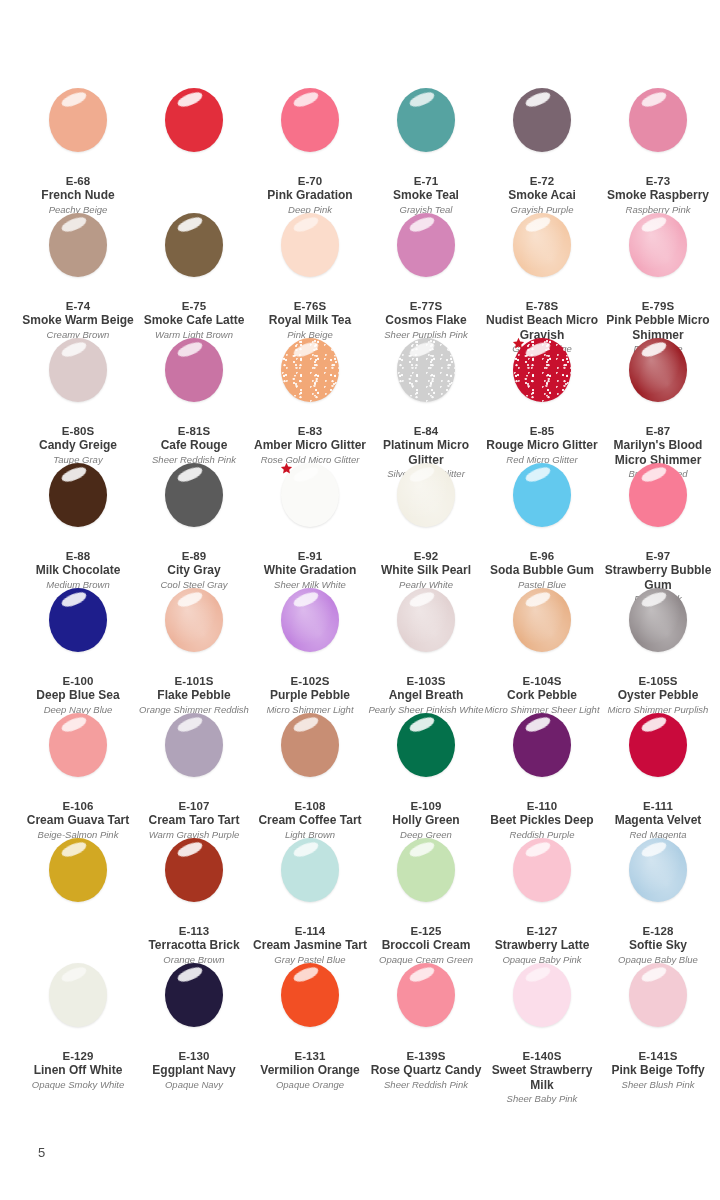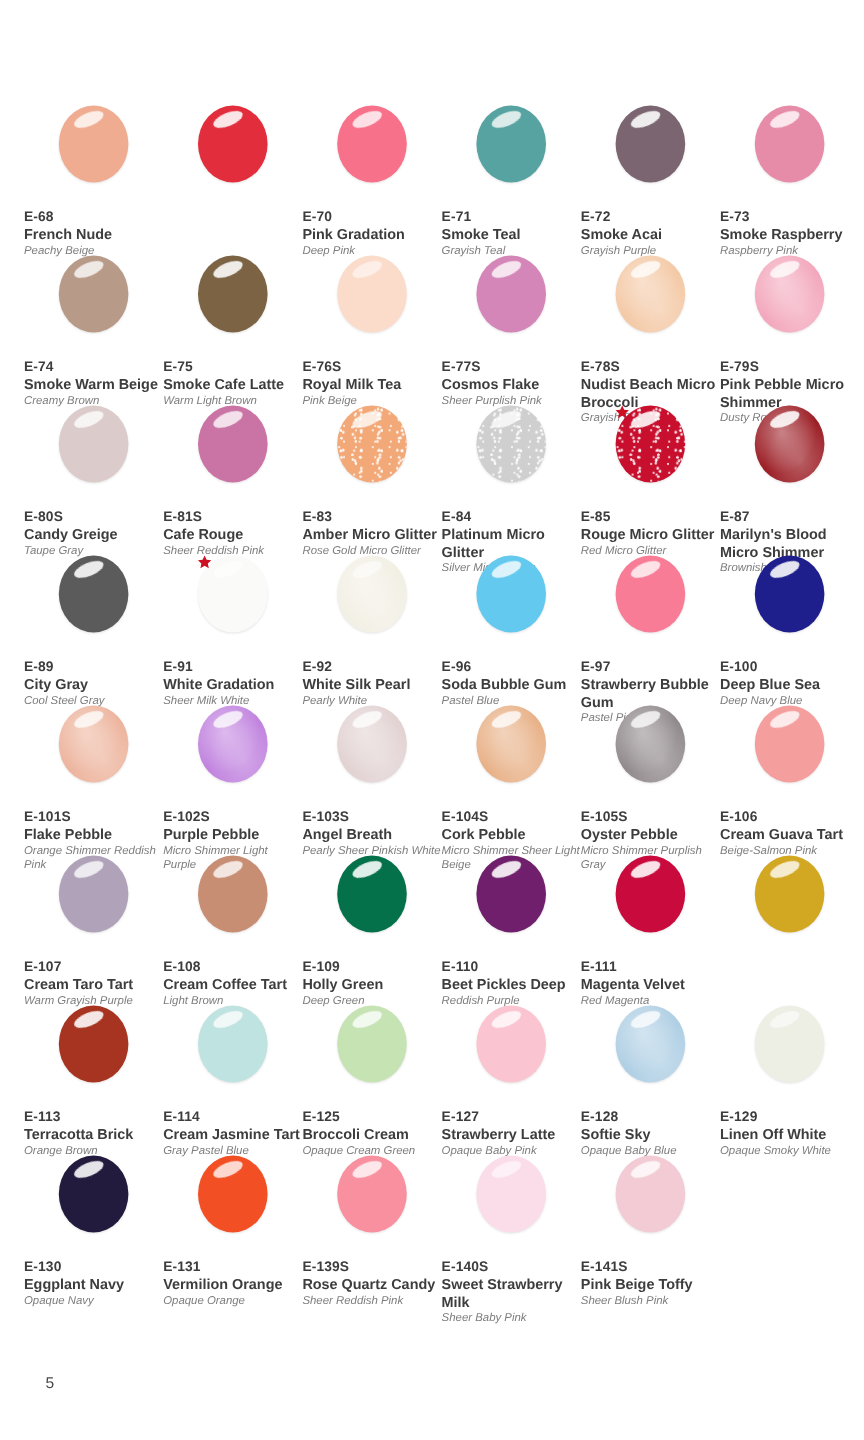--- a/index.html
+++ b/index.html
@@ -111,20 +111,21 @@
     position: absolute;
     top: -1px;
     left: 1px;
     width: 13px;
     height: 13px;
     z-index: 4;
   }
 
   .labels {
     margin-top: 22px;
+    text-align: center;
     line-height: 1.22;
     width: 116px;
   }
   .code {
     font-size: 11.5px;
     font-weight: bold;
     color: #3d3d3d;
     letter-spacing: 0.1px;
   }
   .name {
@@ -247,21 +248,21 @@
           <div class="name">Cosmos Flake</div>
           <div class="desc">Sheer Purplish Pink</div>
         </div>
       </div>
       <div class="swatch-cell">
         <div class="swatch-wrap">
           <div class="swatch-dot fx-shimmer" style="background: rgb(244, 201, 166);"></div>
         </div>
         <div class="labels">
           <div class="code">E-78S</div>
-          <div class="name">Nudist Beach Micro Broccoli</div>
+          <div class="name">Nudist Beach Micro Grayish</div>
           <div class="desc">Grayish Beige</div>
         </div>
       </div>
       <div class="swatch-cell">
         <div class="swatch-wrap">
           <div class="swatch-dot fx-shimmer" style="background: rgb(243, 167, 188);"></div>
         </div>
         <div class="labels">
           <div class="code">E-79S</div>
           <div class="name">Pink Pebble Micro Shimmer</div>
@@ -326,20 +327,30 @@
           <div class="swatch-dot fx-shimmer dark-gloss" style="background: rgb(156, 31, 38);"></div>
         </div>
         <div class="labels">
           <div class="code">E-87</div>
           <div class="name">Marilyn's Blood Micro Shimmer</div>
           <div class="desc">Brownish Red</div>
         </div>
       </div>
       <div class="swatch-cell">
         <div class="swatch-wrap">
+          <div class="swatch-dot dark-gloss" style="background: rgb(75, 42, 24);"></div>
+        </div>
+        <div class="labels">
+          <div class="code">E-88</div>
+          <div class="name">Milk Chocolate</div>
+          <div class="desc">Medium Brown</div>
+        </div>
+      </div>
+      <div class="swatch-cell">
+        <div class="swatch-wrap">
           <div class="swatch-dot dark-gloss" style="background: rgb(91, 91, 91);"></div>
         </div>
         <div class="labels">
           <div class="code">E-89</div>
           <div class="name">City Gray</div>
           <div class="desc">Cool Steel Gray</div>
         </div>
       </div>
       <div class="swatch-cell">
         <div class="swatch-wrap">

